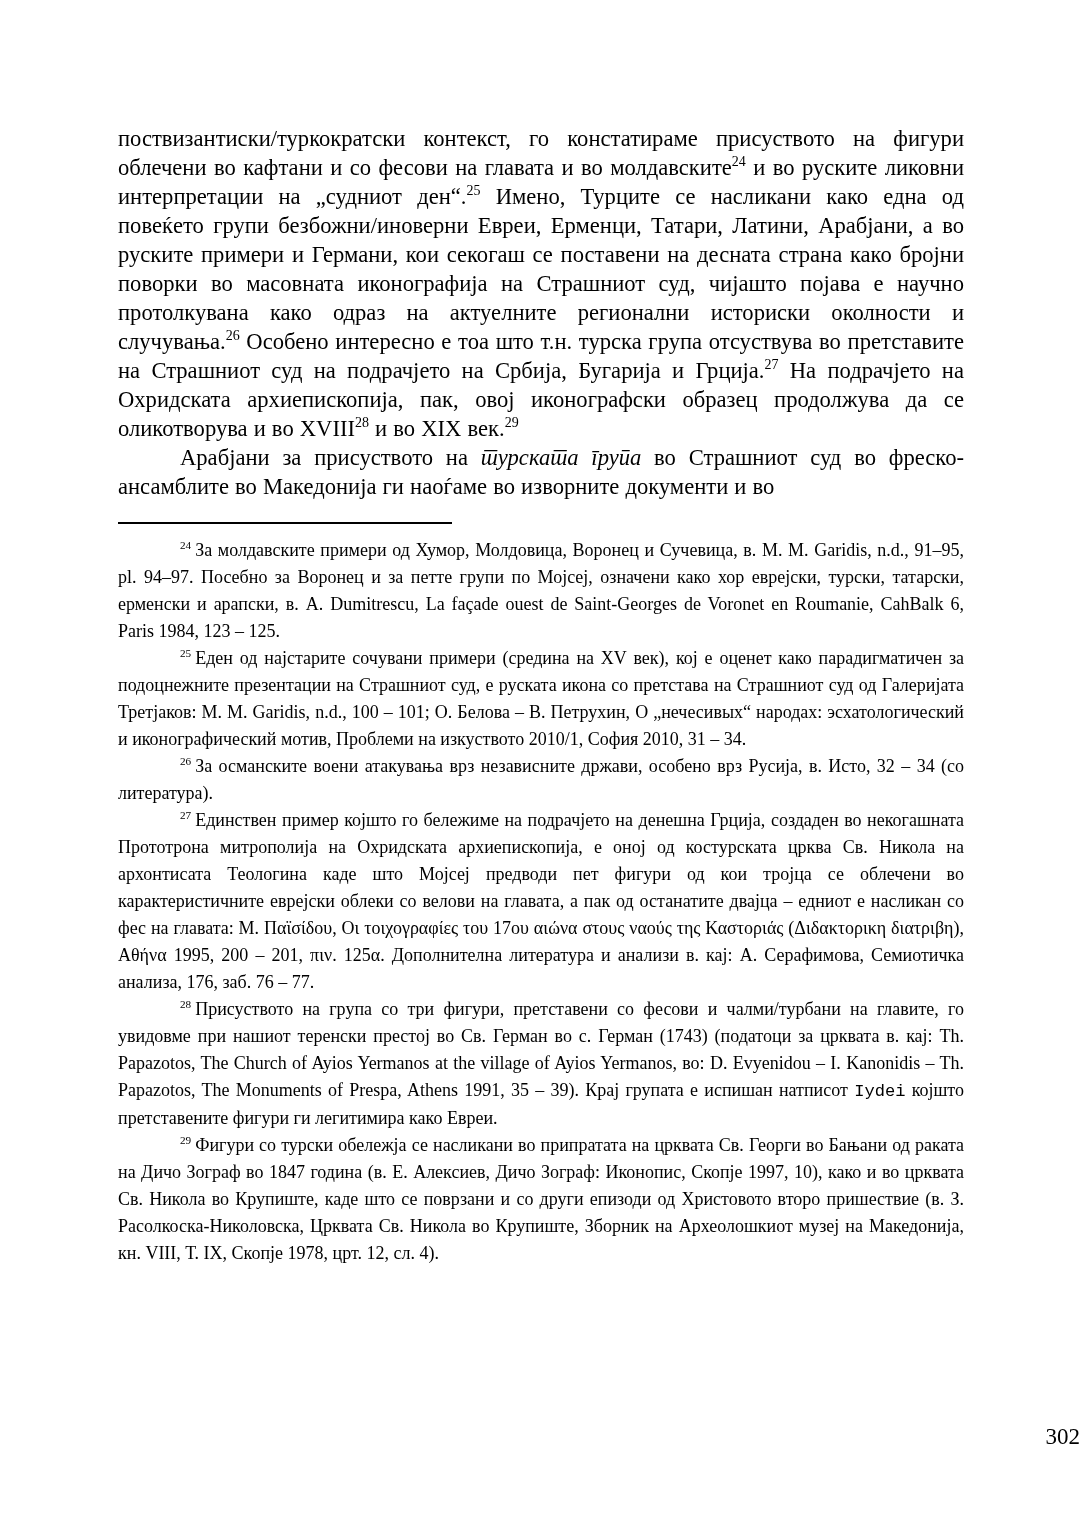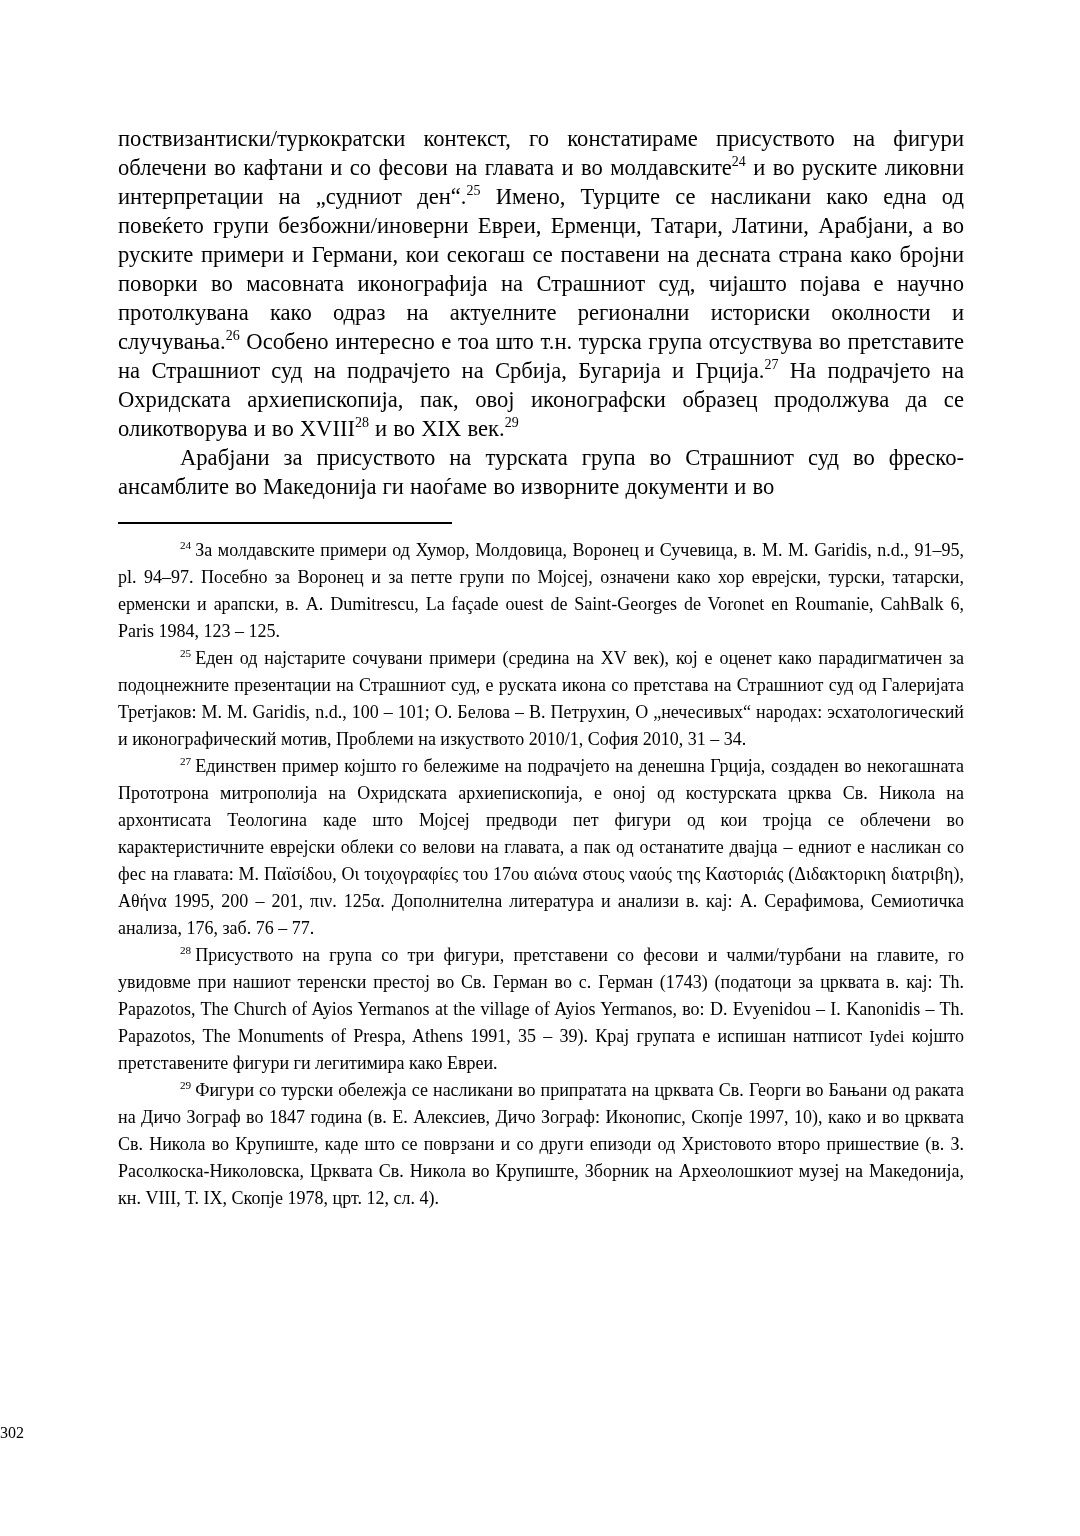--- a/index.html
+++ b/index.html
@@ -49,51 +49,52 @@
     line-height: 27px;
     text-align: justify;
     text-indent: 62px;
   }
   .footnotes sup {
     font-size: 0.62em;
     line-height: 0;
     vertical-align: super;
     margin-right: 4px;
   }
-  .italic { }
+  .italic { font-style: italic; }
   .mono {
-    font-family: Liberation Serif, serif;
+    font-family: Liberation Mono, monospace;
     font-size: 0.95em;
     margin-top: 38px;
   }
   .page-number {
     position: absolute;
     left: 0;
     top: 1424px;
     width: 100%;
-    text-align: left;
-    font-size: 16px;
+    text-align: right;
+    font-size: 23px;
   }
 </style>
 </head>
 <body>
 
 <div class="sheet">
   <div class="text-block">
 
     <div class="main-text">
       <p><span>поствизантиски/туркократски контекст, го констатираме присуството на фигури облечени во кафтани и со фесови на главата и во молдавските</span><sup>24</sup><span> и во руските ликовни интерпретации на „судниот ден“.</span><sup>25</sup><span> Имено, Турците се насликани како една од повеќето групи безбожни/иноверни Евреи, Ерменци, Татари, Латини, Арабјани, а во руските примери и Германи, кои секогаш се поставени на десната страна како бројни поворки во масовната иконографија на Страшниот суд, чијашто појава е научно протолкувана како одраз на актуелните регионални историски околности и случувања.</span><sup>26</sup><span> Особено интересно е тоа што т.н. турска група отсуствува во претставите на Страшниот суд на подрачјето на Србија, Бугарија и Грција.</span><sup>27</sup><span> На подрачјето на Охридската архиепископија, пак, овој иконографски образец продолжува да се оликотворува и во XVIII</span><sup>28</sup><span> и во XIX век.</span><sup>29</sup></p>
       <p class="indent"><span>Арабјани за присуството на </span><span class="italic">турската група</span><span> во Страшниот суд во фреско-ансамблите во Македонија ги наоѓаме во изворните документи и во</span></p>
     </div>
 
     <hr class="footnote-separator">
 
     <div class="footnotes">
       <p><sup>24</sup><span>За молдавските примери од Хумор, Молдовица, Воронец и Сучевица, в. М. M. Garidis, n.d., 91–95, pl. 94–97. Посебно за Воронец и за петте групи по Мојсеј, означени како хор еврејски, турски, татарски, ерменски и арапски, в. A. Dumitrescu, La façade ouest de Saint-Georges de Voronet en Roumanie, CahBalk 6, Paris 1984, 123 – 125.</span></p>
       <p><sup>25</sup><span>Еден од најстарите сочувани примери (средина на XV век), кој е оценет како парадигматичен за подоцнежните презентации на Страшниот суд, е руската икона со претстава на Страшниот суд од Галеријата Третјаков: M. M. Garidis, n.d., 100 – 101; О. Белова – В. Петрухин, О „нечесивых“ народах: эсхатологический и иконографический мотив, Проблеми на изкуството 2010/1, София 2010, 31 – 34.</span></p>
+      <p><sup>26</sup><span>За османските воени атакувања врз независните држави, особено врз Русија, в. Исто, 32 – 34 (со литература).</span></p>
       <p><sup>27</sup><span>Единствен пример којшто го бележиме на подрачјето на денешна Грција, создаден во некогашната Прототрона митрополија на Охридската архиепископија, е оној од костурската црква Св. Никола на архонтисата Теологина каде што Мојсеј предводи пет фигури од кои тројца се облечени во карактеристичните еврејски облеки со велови на главата, а пак од останатите двајца – едниот е насликан со фес на главата: М. Παϊσίδου, Οι τοιχογραφίες του 17ου αιώνα στους ναούς της Καστοριάς (Διδακτορικη διατριβη), Αθήνα 1995, 200 – 201, πιν. 125α. Дополнителна литература и анализи в. кај: А. Серафимова, Семиотичка анализа, 176, заб. 76 – 77.</span></p>
       <p><sup>28</sup><span>Присуството на група со три фигури, претставени со фесови и чалми/турбани на главите, го увидовме при нашиот теренски престој во Св. Герман во с. Герман (1743) (податоци за црквата в. кај: Th. Papazotos, The Church of Ayios Yermanos at the village of Ayios Yermanos, во: D. Evyenidou – I. Kanonidis – Th. Papazotos, The Monuments of Prespa, Athens 1991, 35 – 39). Крај групата е испишан натписот </span><span class="mono">Iydei</span><span> којшто претставените фигури ги легитимира како Евреи.</span></p>
       <p><sup>29</sup><span>Фигури со турски обележја се насликани во припратата на црквата Св. Георги во Бањани од раката на Дичо Зограф во 1847 година (в. Е. Алексиев, Дичо Зограф: Иконопис, Скопје 1997, 10), како и во црквата Св. Никола во Крупиште, каде што се поврзани и со други епизоди од Христовото второ пришествие (в. З. Расолкоска-Николовска, Црквата Св. Никола во Крупиште, Зборник на Археолошкиот музеј на Македонија, кн. VIII, Т. IX, Скопје 1978, црт. 12, сл. 4).</span></p>
     </div>
 
   </div>
 
   <div class="page-number">302</div>
 </div>
 

